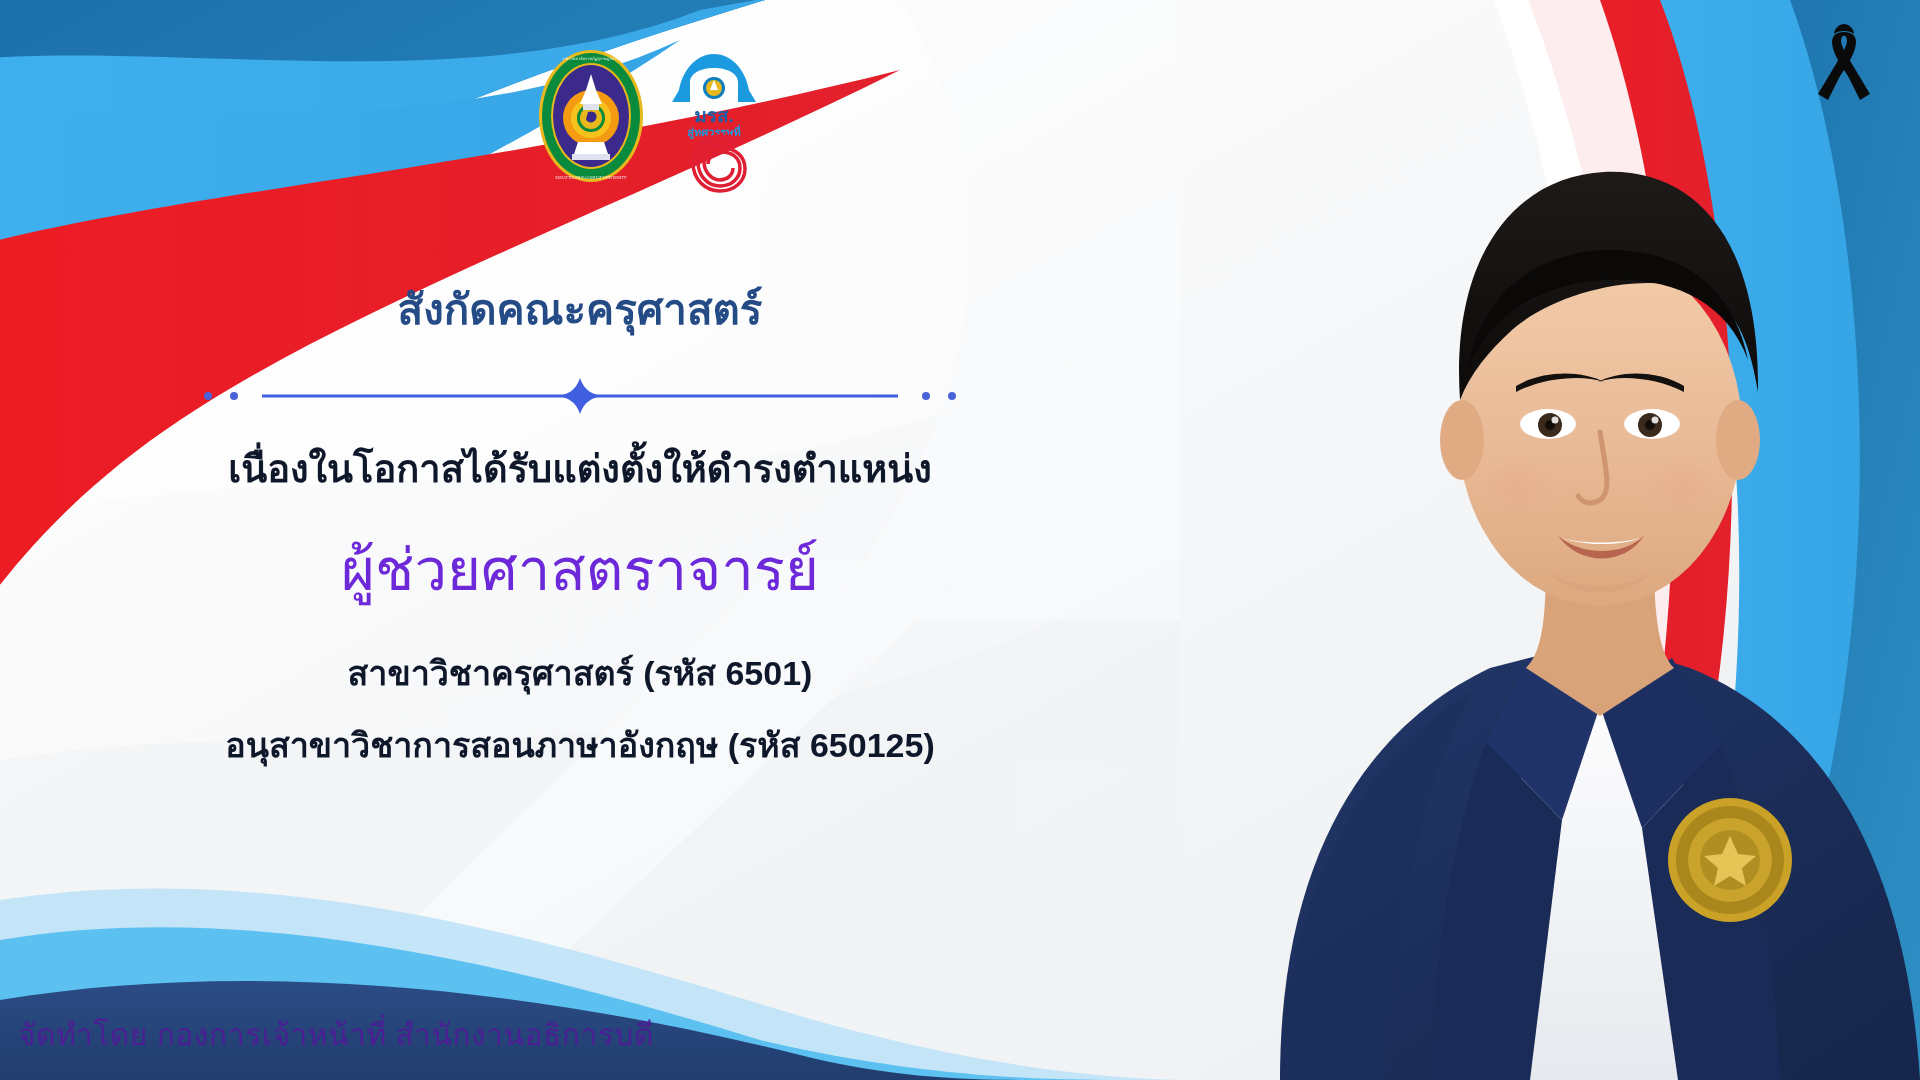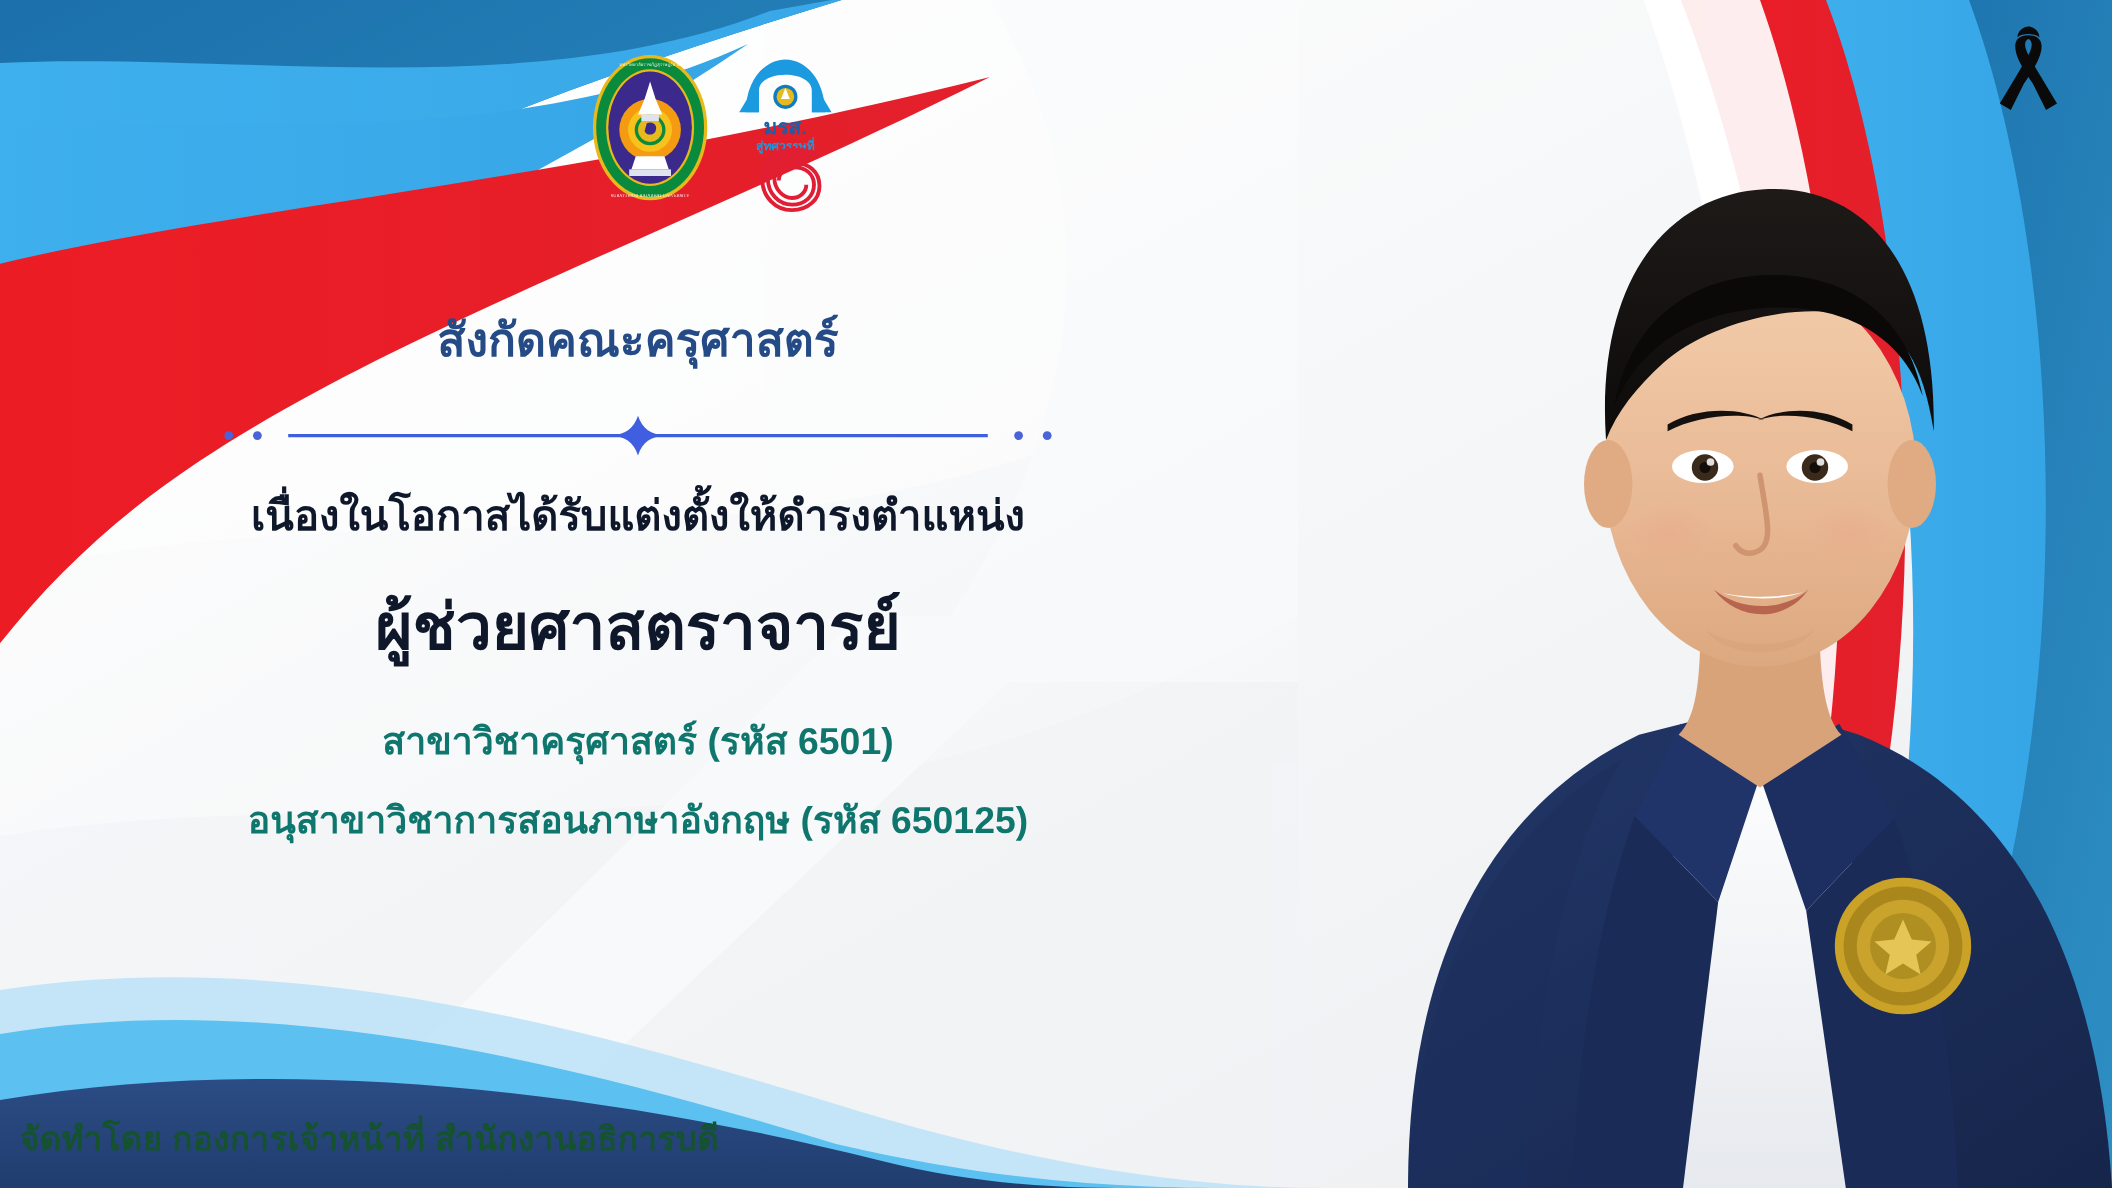--- a/index.html
+++ b/index.html
@@ -66,32 +66,31 @@
     margin-top:34px; width:760px; height:40px; position:relative;
   }
   .divider svg{ position:absolute; left:0; top:0; }
 
   .occasion{
     margin-top:22px;
     font-size:38px; font-weight:bold; color:#0f172a;
   }
   .position{
     margin-top:24px;
-    font-size:58px; font-weight:bold; color:#0f172a;
+    font-size:58px; font-weight:normal; color:#6d28d9;
   }
   .field-line{
     margin-top:30px;
-    font-size:34px; font-weight:bold; color:#0f766e;
+    font-size:34px; font-weight:bold; color:#0f172a;
   }
   .field-line.sub{ margin-top:18px; }
   .footer-text{
     position:absolute; left:18px; bottom:22px;
-    font-size:30px; color:#14532d;
+    font-size:30px; color:#4c1d95;
     letter-spacing:.5px;
-    font-weight:bold;
   }
 </style>
 </head>
 <body>
 
 <div id="card">
 
   <svg class="bg-svg" viewBox="0 0 1920 1080" preserveAspectRatio="none">
     <defs>
       <linearGradient id="paperG" x1="0" y1="0" x2="1" y2="1">

